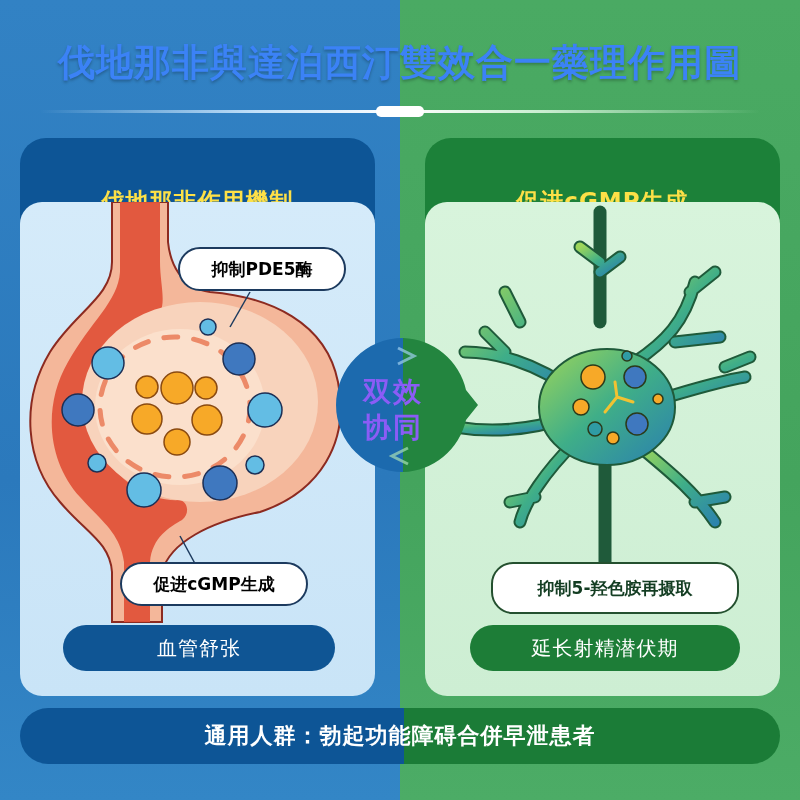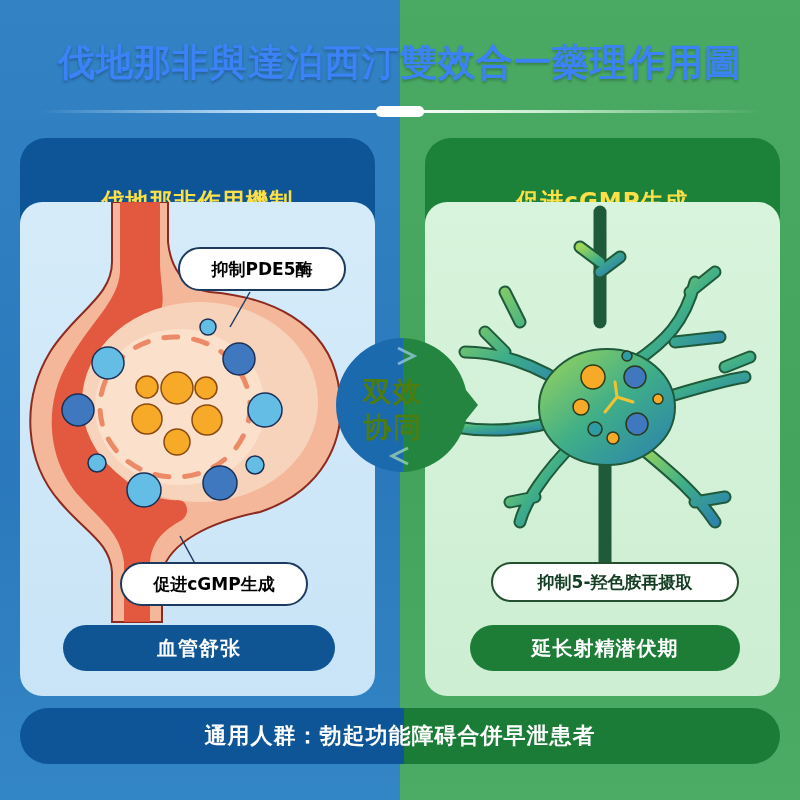--- a/index.html
+++ b/index.html
@@ -34,26 +34,26 @@
   .panel.right .panel-body { background: linear-gradient(180deg, #d8f4dc 0%, #cdeed3 100%); }
 
   .illus { position:absolute; left:0; top:0; }
 
   .callout { position:absolute; background:#fff; border:2px solid #1c3a5e; border-radius:22px;
     font-size:17px; font-weight:bold; display:flex; align-items:center; justify-content:center; }
   .callout.blue { color:#000000; }
   .callout.green { color:#133d22; border-color:#24502f; }
 
   .pill { position:absolute; height:46px; border-radius:23px; display:flex; align-items:center; justify-content:center;
-    color:#fff; font-size:20px; font-weight:bold; letter-spacing:1px; }
+    color:#fff; font-size:20px; font-weight:normal; letter-spacing:1px; }
   .pill.blue { background:#0f5594; }
   .pill.green { background:#1d7d37; }
 
   .synergy { position:absolute; left:328px; top:330px; width:150px; height:150px; }
-  .synergy-text { position:absolute; left:345px; top:374px; width:96px; text-align:center; color:#4d7c0f;
+  .synergy-text { position:absolute; left:345px; top:374px; width:96px; text-align:center; color:#8b5cf6;
     font-size:28px; font-weight:bold; line-height:36px; letter-spacing:2px; }
 
   .footer { position:absolute; left:20px; top:708px; width:760px; height:56px; border-radius:28px; overflow:hidden;
     display:flex; align-items:center; justify-content:center;
     background: linear-gradient(90deg, #0d5596 0%, #0d5596 50.5%, #1b7c37 50.5%, #1b7c37 100%); }
   .footer-text { color:#fff; font-size:22px; font-weight:bold; letter-spacing:1px; }
 </style>
 </head>
 <body>
 
@@ -150,21 +150,21 @@
         <circle cx="233" cy="197" r="5" fill="#f7a928"></circle>
         <circle cx="208" cy="211" r="0" fill="#f7a928"></circle>
         <circle cx="210" cy="175" r="11" fill="#3f78bf"></circle>
         <circle cx="212" cy="222" r="11" fill="#3f78bf"></circle>
         <circle cx="210" cy="160" r="0" fill="#3f78bf"></circle>
         <circle cx="170" cy="227" r="7" fill="#2f9ba4"></circle>
         <circle cx="202" cy="154" r="5" fill="#2f9ba4"></circle>
       </g>
       <path d="M190 180 L192 195 L180 210 M192 195 L208 200" stroke="#f1c232" stroke-width="3" fill="none" stroke-linecap="round"></path>
     </svg>
-    <div class="callout green" style="left:66px; top:360px; width:248px; height:40px;">抑制5-羟色胺再摄取</div>
+    <div class="callout green" style="left:66px; top:360px; width:248px; height:52px;">抑制5-羟色胺再摄取</div>
     <div class="pill green" style="left:45px; top:423px; width:270px;">延长射精潜伏期</div>
   </div>
 </section>
 
 <svg class="synergy" viewBox="0 0 150 150">
   <path d="M75 8 A67 67 0 0 0 75 142 L75 8 Z" fill="#1c6aae"></path>
   <path d="M75 8 A67 67 0 0 1 138 60 L150 75 L138 90 A67 67 0 0 1 75 142 Z" fill="#23853f"></path>
   <path d="M70 18 L86 26 L70 34" fill="none" stroke="#9fd0ef" stroke-width="3" opacity="0.7"></path>
   <path d="M80 118 L64 126 L80 134" fill="none" stroke="#a8e0b5" stroke-width="3" opacity="0.7"></path>
 </svg>

